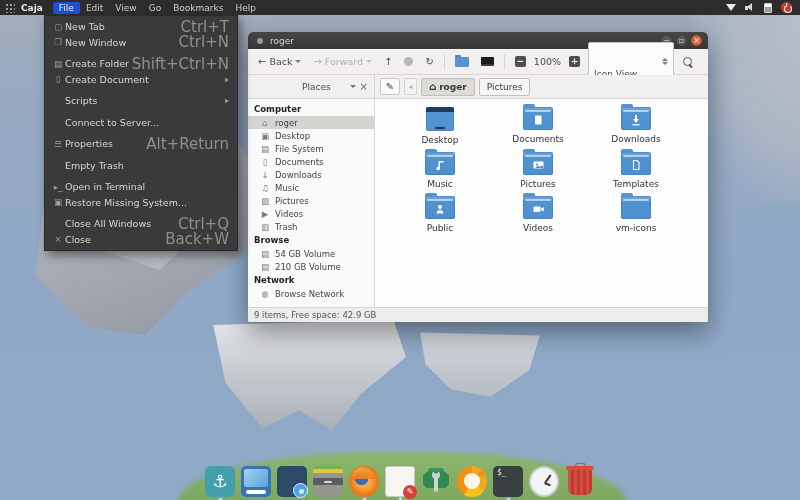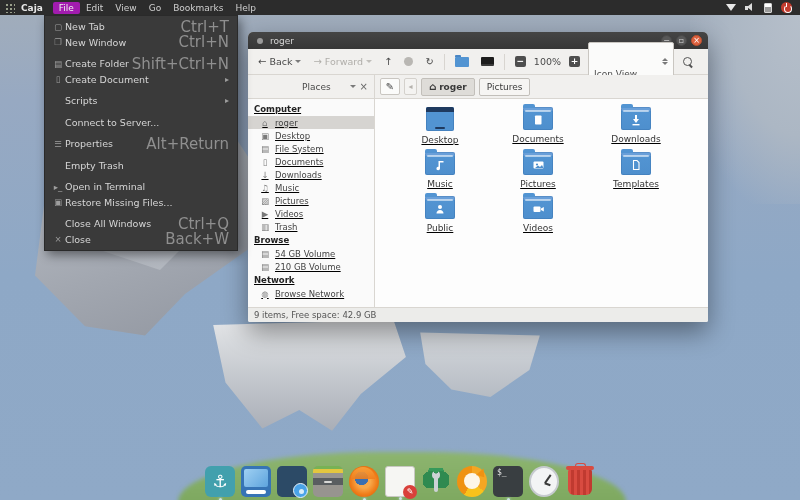--- a/index.html
+++ b/index.html
@@ -28,21 +28,21 @@
     background:linear-gradient(180deg,#8db56f 0%,#7ca75e 100%);
     border-radius:45% 45% 0 0 / 90% 90% 0 0; filter:blur(2px); }
 
   
   .menubar { position:absolute; left:0; top:0; width:800px; height:15px; background:#2c2c2c;
     display:flex; align-items:center; color:#cfcfcf; font-size:9px; z-index:40; }
   .grid-icon { width:11px; height:11px; margin:0 6px 0 4px;
     background-image:radial-gradient(#9aa08c 1px, transparent 1.2px); background-size:4px 4px; background-position:1px 1px; }
   .appname { font-weight:bold; color:#e9e9e9; margin-right:10px; }
   .menubar-item { padding:1px 6px; border-radius:2px; cursor:default; }
-  .menubar-item.active { background:#a21caf; color:#f0f0f0; }
+  .menubar-item.active { background:#1d4ed8; color:#f0f0f0; }
   .menubar-spacer { flex:1; }
   .tray { display:flex; align-items:center; gap:9px; margin-right:8px; }
   .net-icon { width:0; height:0; border-left:5px solid transparent; border-right:5px solid transparent; border-top:7px solid #e8e8e8; }
   .vol-icon { position:relative; width:10px; height:9px; }
   .vol-icon::before { content:""; position:absolute; left:0; top:2.5px; width:3px; height:4px; background:#dcdcdc; }
   .vol-icon::after { content:""; position:absolute; left:2px; top:0; border-top:4.5px solid transparent; border-bottom:4.5px solid transparent; border-right:5px solid #dcdcdc; }
   .bat-icon { width:8px; height:10px; border:1px solid #d5d5d5; border-radius:1px; background:linear-gradient(180deg,#fff 40%,#9a9a9a 40%); }
   .pow-icon { width:11px; height:11px; border-radius:50%; background:#c23b2e; position:relative; }
   .pow-icon::before { content:""; position:absolute; left:2.5px; top:2.5px; width:6px; height:6px; border:1.2px solid #fff; border-radius:50%; border-top-color:transparent; }
   .pow-icon::after { content:""; position:absolute; left:5px; top:1px; width:1.4px; height:4px; background:#fff; }
@@ -101,21 +101,21 @@
   .crumbs { flex:1; display:flex; align-items:center; padding:0 5px; gap:4px; }
   .pencil-btn { width:20px; height:17px; border:1px solid #c9c6c1; border-radius:2px; background:#fbfbfa;
     text-align:center; font-size:10px; color:#4a4a4a; line-height:15px; }
   .nav-sm { width:13px; height:17px; border:1px solid #d4d1cc; border-radius:2px; background:#f4f3f1;
     color:#b5b2ad; font-size:8px; text-align:center; line-height:15px; }
   .crumb { display:flex; align-items:center; gap:3px; height:18px; padding:0 7px; border:1px solid #c2bfba;
     border-radius:2px; background:#f6f5f3; font-size:9px; color:#3a3a3a; }
   .crumb.active { background:#dedcd8; font-weight:bold; }
   .crumb .home { font-size:10px; }
 
-  .winbody { flex:1; display:flex; min-height:0;text-decoration:underline; }
+  .winbody { flex:1; display:flex; min-height:0; }
   .sidebar { width:127px; flex:none; background:#fafafa; border-right:1px solid #d9d6d1; padding:3px 0 0 0;
     font-size:8.5px; color:#444; overflow:hidden; }
   .sb-head { font-weight:bold; color:#222; padding:2px 6px; }
   .sb-item { display:flex; align-items:center; gap:5px; padding:1.5px 6px 1.5px 12px; }
   .sb-item.sel { background:#d6d4d1; }
   .sb-ico { width:10px; text-align:center; color:#7a7a7a; font-size:8.5px; flex:none; }
 
   .mainpane { flex:1; background:#fdfdfd; position:relative; overflow:hidden; }
   .filegrid { display:grid; grid-template-columns:repeat(3,98px); padding:8px 0 0 16px; row-gap:7px; }
   .fcell { display:flex; flex-direction:column; align-items:center; gap:4px; }
@@ -262,21 +262,21 @@
     <span class="mic"></span>
     <span class="lab">Empty Trash</span>
     </div>
   <div class="msep"></div>
   <div class="mi">
     <span class="mic">▸_</span>
     <span class="lab">Open in Terminal</span>
     </div>
   <div class="mi">
     <span class="mic">▣</span>
-    <span class="lab">Restore Missing Files...</span>
+    <span class="lab">Restore Missing System...</span>
     </div>
   <div class="msep"></div>
   <div class="mi">
     <span class="mic"></span>
     <span class="lab">Close All Windows</span>
     <span class="sc">Ctrl+Q</span>
     </div>
   <div class="mi">
     <span class="mic">×</span>
     <span class="lab">Close</span>
@@ -472,20 +472,24 @@
           </div>
         <div class="fcell">
           <span class="folder">
               <svg width="13" height="12" viewBox="0 0 13 12">
                 <rect x="1.5" y="3.5" width="7" height="5.5" rx="1" fill="#fff"></rect>
                 <path d="M9 5.5l2.8-1.6v4.7L9 7z" fill="#fff"></path>
               </svg>
             </span>
           <span class="flabel">Videos</span>
           </div>
+        <div class="fcell">
+          <span class="folder"></span>
+          <span class="flabel">vm-icons</span>
+          </div>
       </div>
     </div>
   </div>
 
   <div class="statusbar">
     <span>9 items, Free space: 42.9 GB</span>
   </div>
 </div>
 
 <div class="dock">

